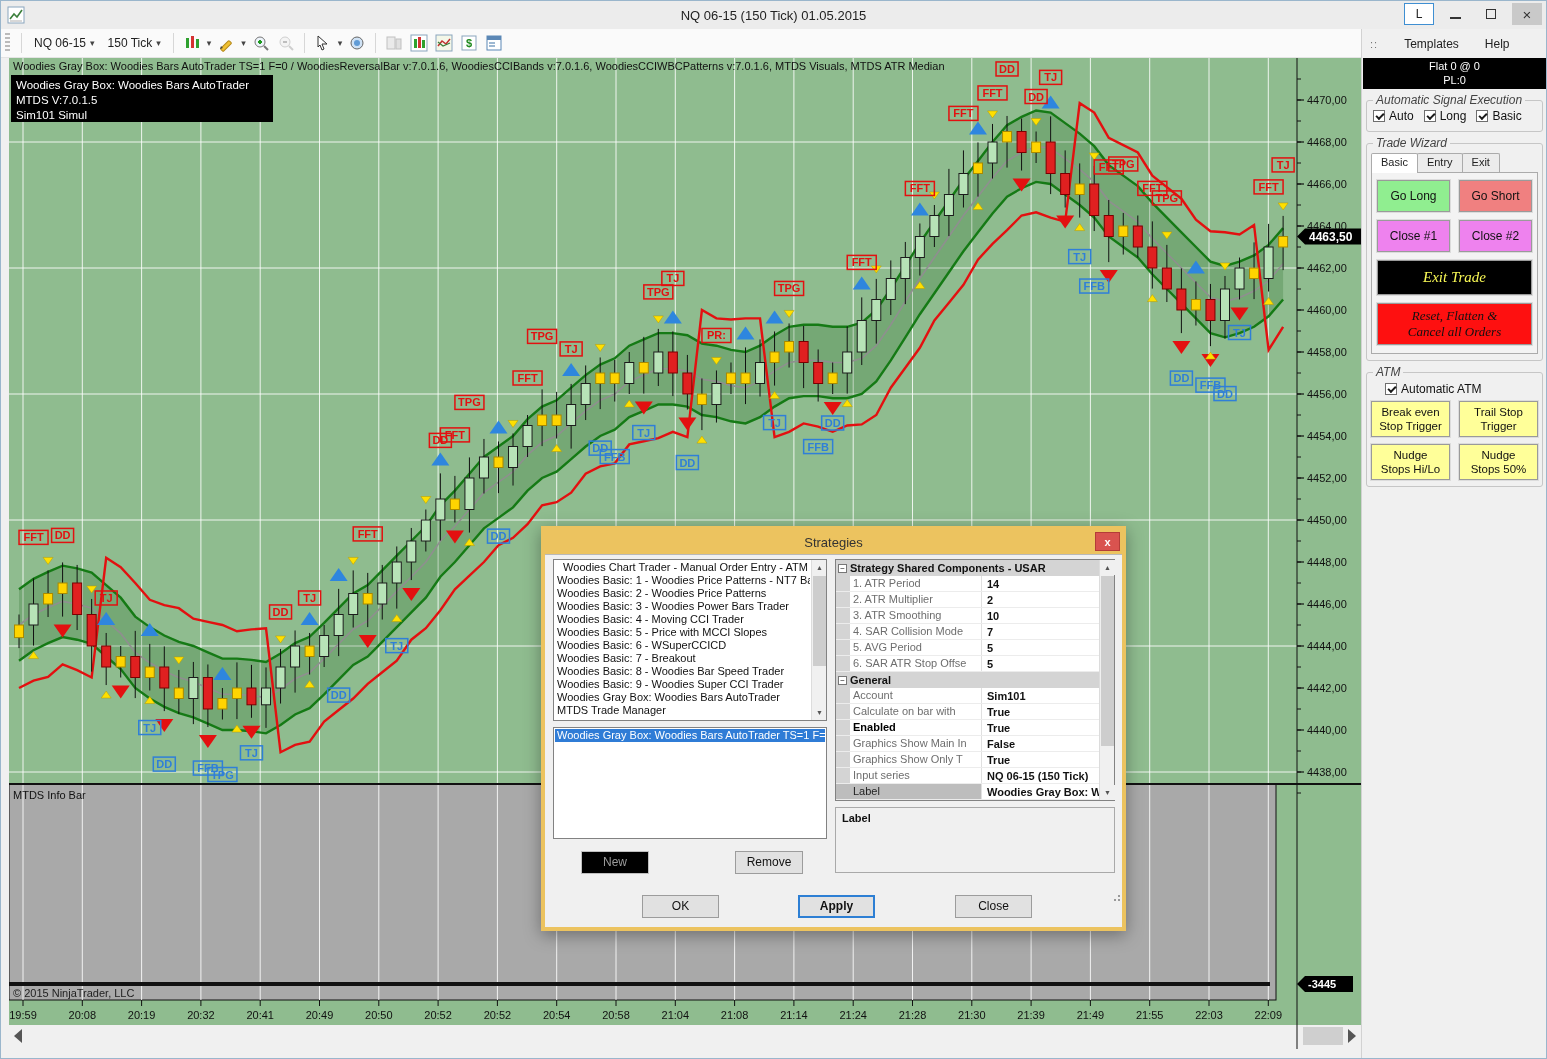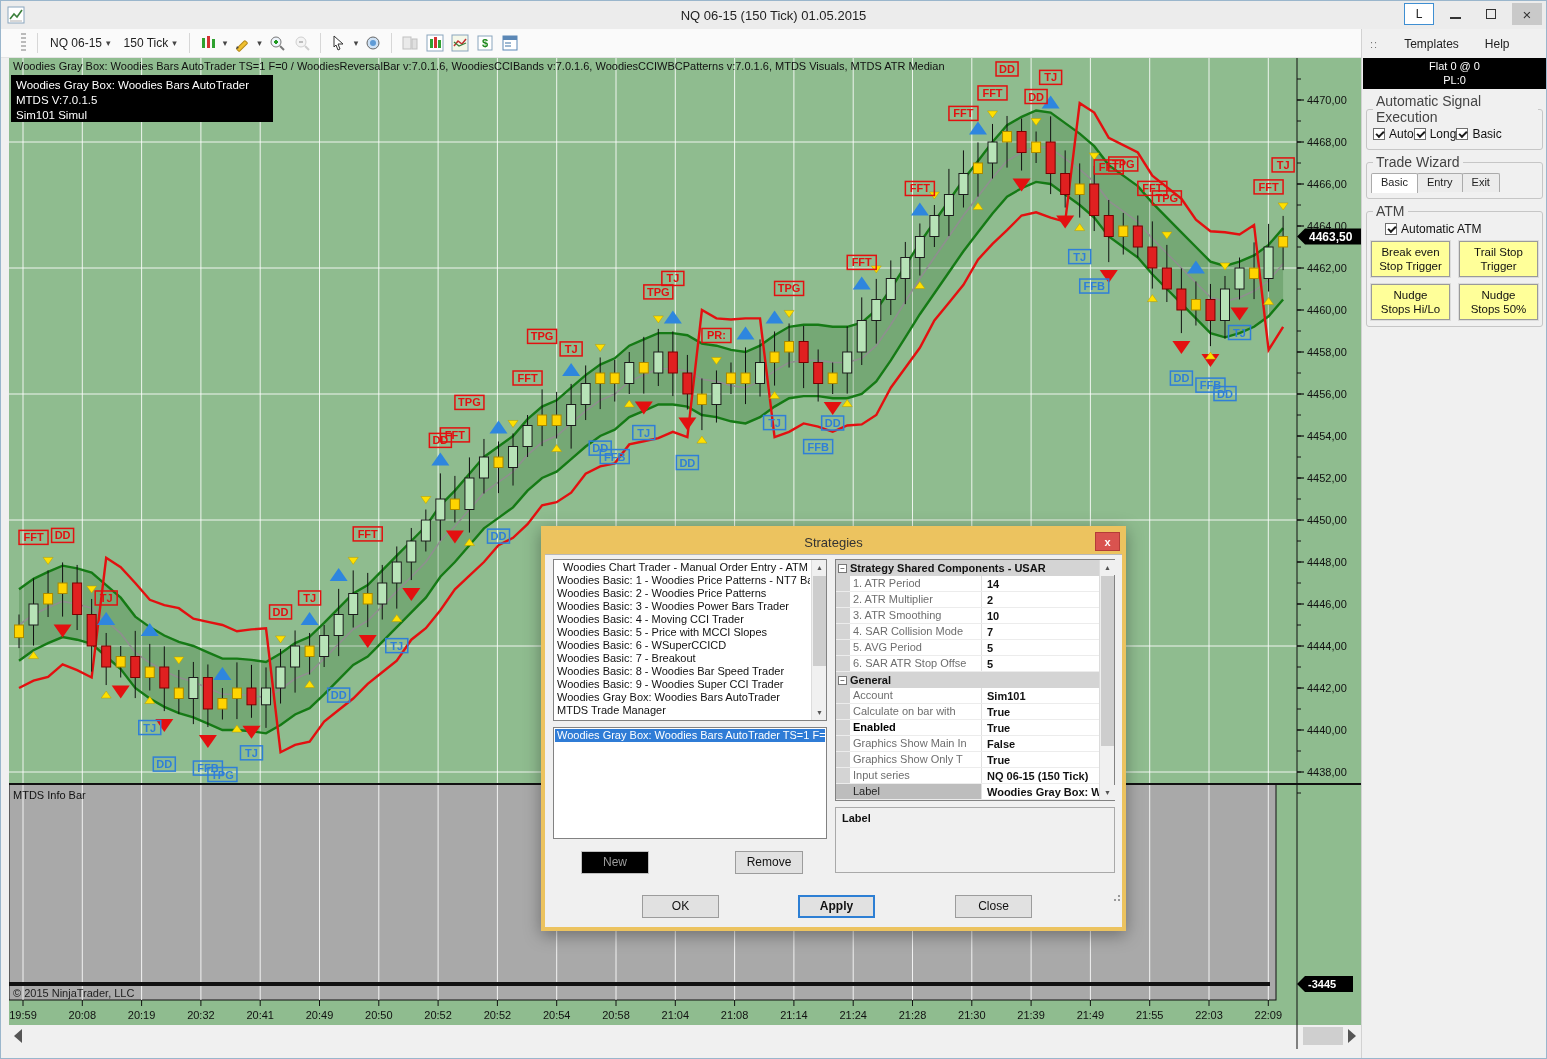--- a/index.html
+++ b/index.html
@@ -16,43 +16,43 @@
   .link-btn { width:30px; height:22px; background:#fff; border:1px solid #3f8fd2; font-size:12px;
               text-align:center; line-height:20px; color:#222; }
   .wc-btn { width:30px; height:22px; display:flex; align-items:center; justify-content:center;
             font-size:13px; color:#333; }
   .wc-min span { display:block; width:11px; border-bottom:2px solid #333; margin-top:8px; }
   .wc-max span { display:block; width:10px; height:10px; border:1.5px solid #333; }
   .wc-close { background:#c9c9c9; font-size:15px; }
 
   
   .toolbar { position:absolute; left:0; top:28px; width:1360px; height:29px; background:#fafafa;
-             display:flex; align-items:center; gap:5px; padding-left:20px; border-bottom:1px solid #e4e4e4;}
+             display:flex; align-items:center; gap:5px; padding-left:4px; border-bottom:1px solid #e4e4e4;}
   .grip { width:5px; height:20px; background:repeating-linear-gradient(#bbb 0 2px, transparent 2px 4px); margin-right:3px;}
   .tsep { width:1px; height:20px; background:#d7d7d7; margin:0 3px; }
   .tool-dd { display:flex; align-items:center; gap:4px; font-size:12px; color:#222; padding:2px 4px; }
   .caret { font-size:9px; color:#444; }
   .ticon { width:20px; height:20px; display:flex; align-items:center; justify-content:center; }
   .ticon svg { display:block; }
 
   
   .chart-widget { position:absolute; left:8px; top:57px; width:1352px; height:991px; }
   #chart-svg { display:block; font-family:"Liberation Sans", sans-serif; }
 
   
   .side-panel { position:absolute; left:1360px; top:28px; width:186px; bottom:0; background:#f0f0f0;
                 border-left:1px solid #d2d2d2; font-size:12px; }
   .panel-menu { height:29px; display:flex; align-items:center; padding:0 8px; gap:26px; }
   .pm-grip { color:#777; font-size:11px; letter-spacing:1px; }
   .pm-item { font-size:12px; color:#222; }
   .status-box { background:#000; color:#fff; text-align:center; font-size:11px; line-height:14px;
                 margin:0 1px; padding:1px 0 2px; }
   fieldset.group { border:1px solid #c6c6c6; border-radius:3px; margin:4px 4px 0; padding:1px 4px 6px; }
-  fieldset.group legend { font-size:14px; color:#444; padding:0 3px; margin-left:2px; }
-  .checks { display:flex; gap:0; padding:1px 2px 2px; }
+  fieldset.group legend { font-size:12px; color:#444; padding:0 3px; margin-left:2px;font-style:italic; }
+  .checks { display:flex; gap:10px; padding:1px 2px 2px; }
   .check { display:flex; align-items:center; gap:4px; font-size:12px; color:#111; }
   .cbox { width:12px; height:12px; border:1px solid #6e6e6e; background:#fff; position:relative; flex:0 0 auto;}
   .cbox.checked::after { content:''; position:absolute; left:2px; top:2px; width:6px; height:3px;
       border-left:2px solid #1a1a1a; border-bottom:2px solid #1a1a1a; transform:rotate(-45deg); }
   .tabs { display:flex; margin-top:2px; position:relative; z-index:2;}
   .tab { padding:2px 9px 3px; border:1px solid #ababab; border-bottom:none; background:#ececec;
          font-size:11px; margin-right:-1px; border-radius:2px 2px 0 0; color:#222;}
   .tab.active { background:#fff; padding-bottom:5px; margin-bottom:-1px; }
   .tabpage { border:1px solid #ababab; background:#f3f3f3; padding:7px 5px 8px; position:relative; z-index:1;}
   .tw-grid { display:grid; grid-template-columns:1fr 1fr; gap:8px 9px; }
@@ -791,20 +791,33 @@
       </div>
   </fieldset>
 
   <fieldset class="group">
     <legend>Trade Wizard</legend>
     <div class="tabs">
       <span class="tab active">Basic</span>
       <span class="tab">Entry</span>
       <span class="tab">Exit</span>
     </div>
+    <div class="tabpage">
+      <div class="tw-grid">
+        <div class="tbtn btn-long">Go Long</div>
+        <div class="tbtn btn-short">Go Short</div>
+        <div class="tbtn btn-close-pos">Close #1</div>
+        <div class="tbtn btn-close-pos">Close #2</div>
+        <div class="tbtn btn-exit span2">Exit Trade</div>
+        <div class="tbtn btn-reset span2">
+          <span>Reset, Flatten &amp;</span><br>
+          <span>Cancel all Orders</span>
+        </div>
+      </div>
+    </div>
   </fieldset>
 
   <fieldset class="group">
     <legend>ATM</legend>
     <div class="check atm-check">
       <span class="cbox checked"></span>
       <span>Automatic ATM</span>
     </div>
     <div class="atm-grid">
       <div class="tbtn btn-atm">

